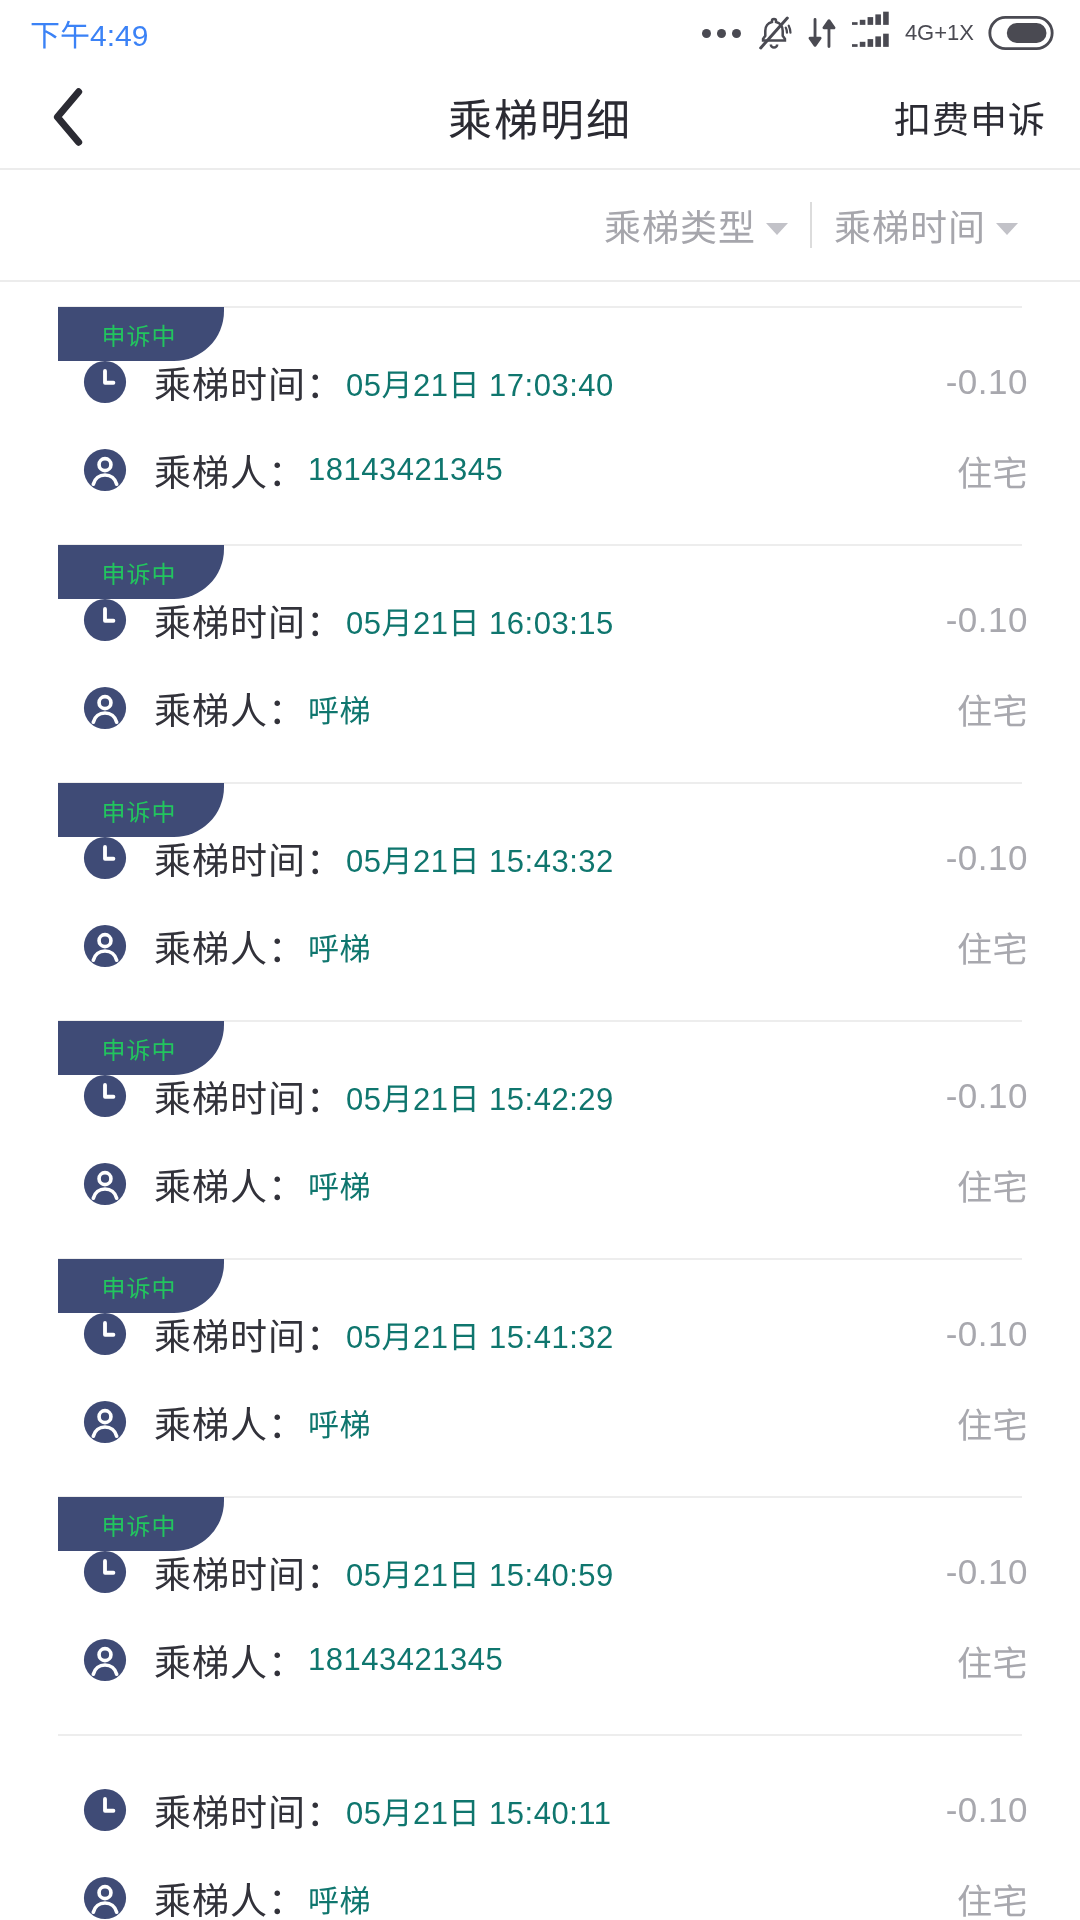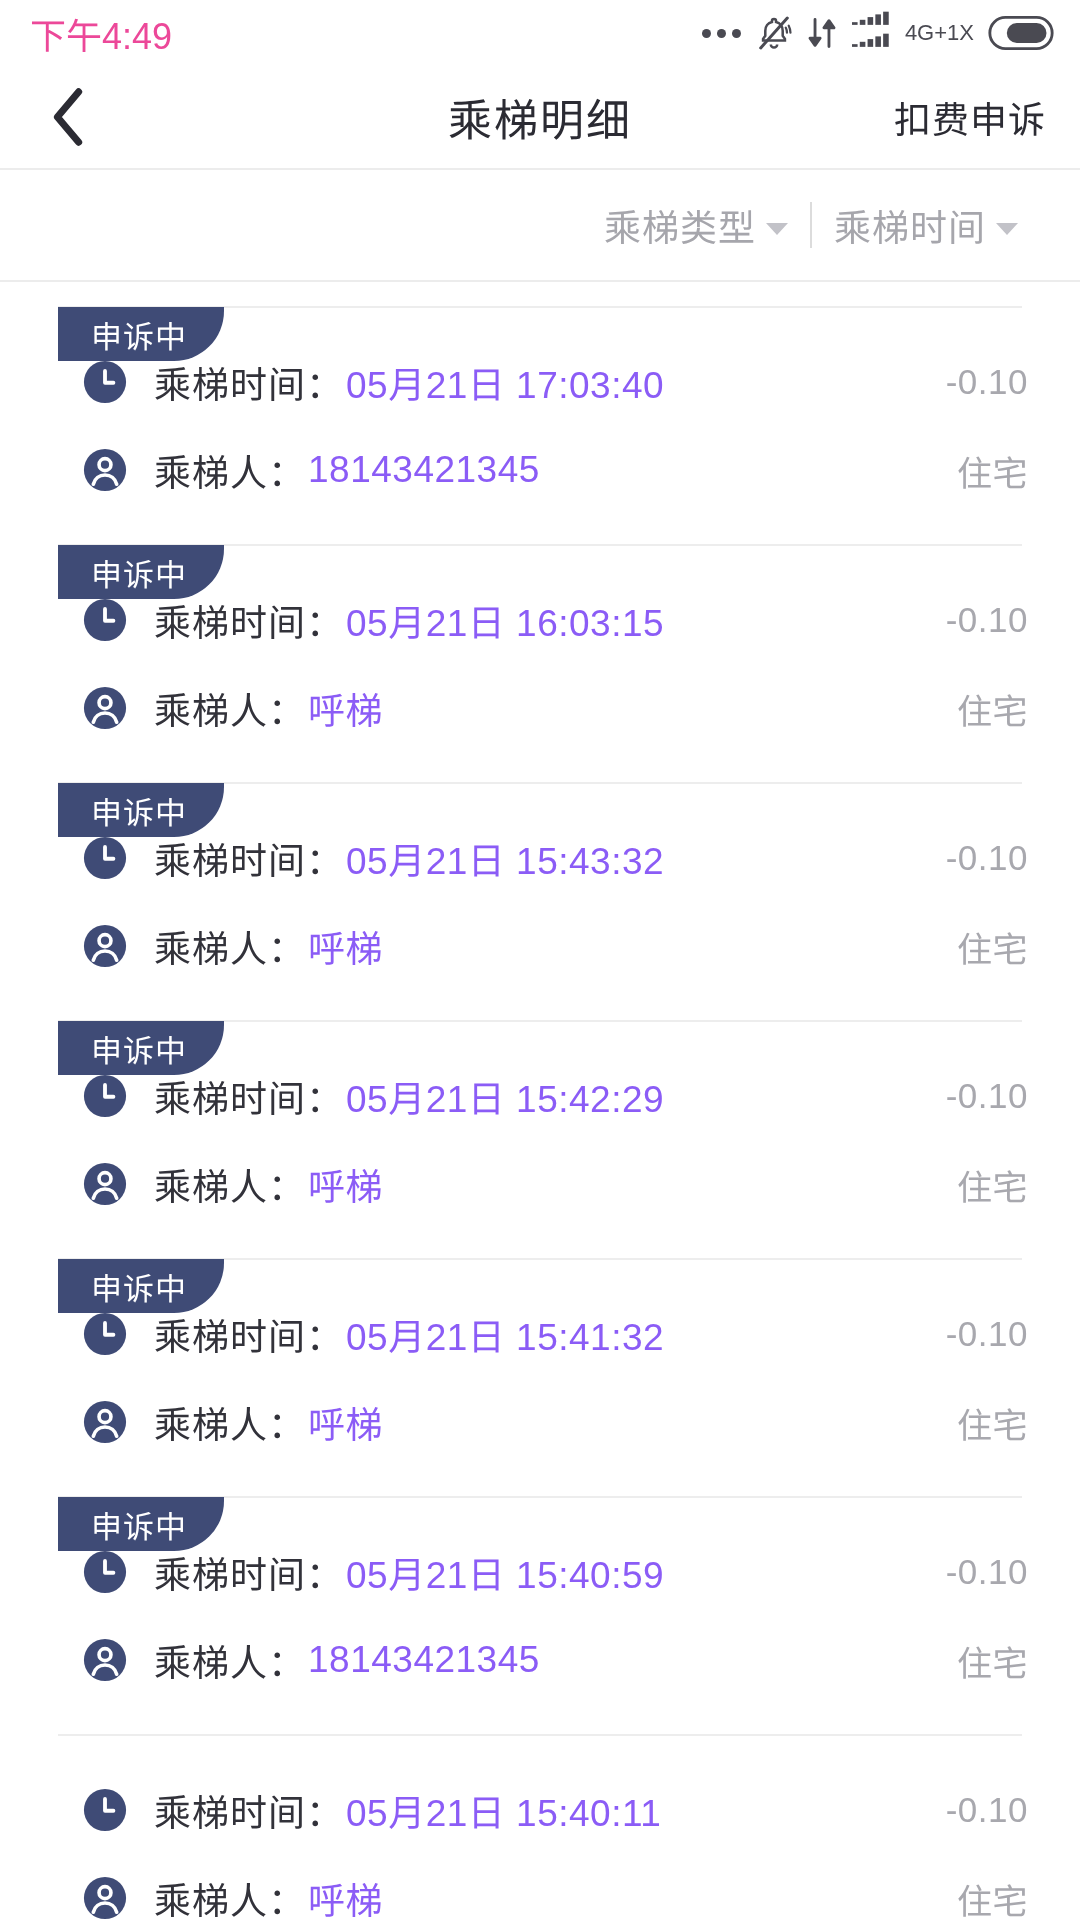--- a/index.html
+++ b/index.html
@@ -12,21 +12,21 @@
   }
   .screen { width:1080px; height:1920px; position:relative; background:#fff; }
 
   
   .statusbar{
     height:66px; width:100%;
     display:flex; align-items:center; justify-content:space-between;
     padding:0 26px 0 30px;
     color:#3c3c44;
   }
-  .status-time{ font-size:36px; letter-spacing:0px; color:#ec4899; }
+  .status-time{ font-size:30px; letter-spacing:0px; color:#3b82f6; }
   .status-icons{ display:flex; align-items:center; gap:14px; }
   .icon-dots{ display:flex; gap:6px; align-items:center; }
   .icon-dots i{ width:9px; height:9px; border-radius:50%; background:#4a4a52; display:block;}
   .svg-ico{ display:block; }
 
   
   .titlebar{
     height:104px; width:100%;
     display:flex; align-items:center;
     position:relative;
@@ -72,40 +72,40 @@
   
   .list{ width:100%; }
   .card{ position:relative; padding:0 0 0 0; }
   .card-sep{ height:2px; background:#ededed; margin:0 58px; }
 
   .badge-wrap{ height:0; position:relative; }
   .badge{
     position:absolute; top:-1px; left:58px;
     height:54px; min-width:166px;
     background:#3f4b76;
-    color:#ffffff;
-    font-size:31px; letter-spacing:1px;
+    color:#22c55e;
+    font-size:24px; letter-spacing:1px;
     display:flex; align-items:center; justify-content:center;
     padding:0 22px 0 18px;
     border-radius:0 0 50px 0;
   }
 
   .row{
     display:flex; align-items:center;
     padding:0 52px 0 82px;
     height:72px;
   }
   .row.first{ margin-top:38px; }
   .row.second{ margin-top:16px; margin-bottom:38px; }
   .row-ico{ width:46px; height:46px; flex:0 0 46px; margin-right:26px; }
   .row-label{
     font-size:37px; color:#32323a; letter-spacing:1px; white-space:nowrap;
   }
   .row-value{
-    font-size:37px; color:#8b5cf6; letter-spacing:0.5px; white-space:nowrap;
+    font-size:31px; color:#0f766e; letter-spacing:0.5px; white-space:nowrap;
     margin-left:2px;
   }
   .row-right{
     margin-left:auto;
     font-size:35px; color:#a8a8ae; letter-spacing:0.5px; white-space:nowrap;
   }
   .spacer-top{ height:24px; }
 </style>
 </head>
 <body>

